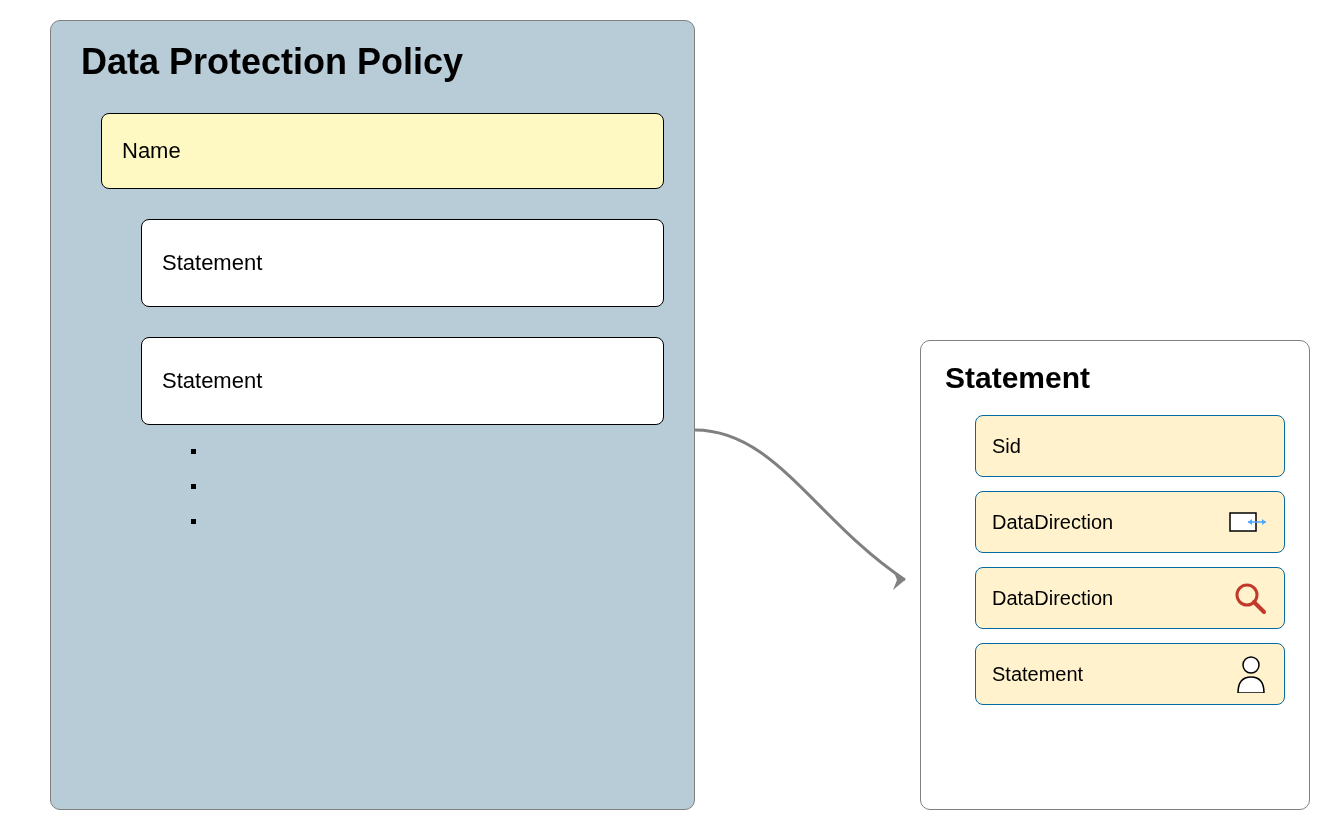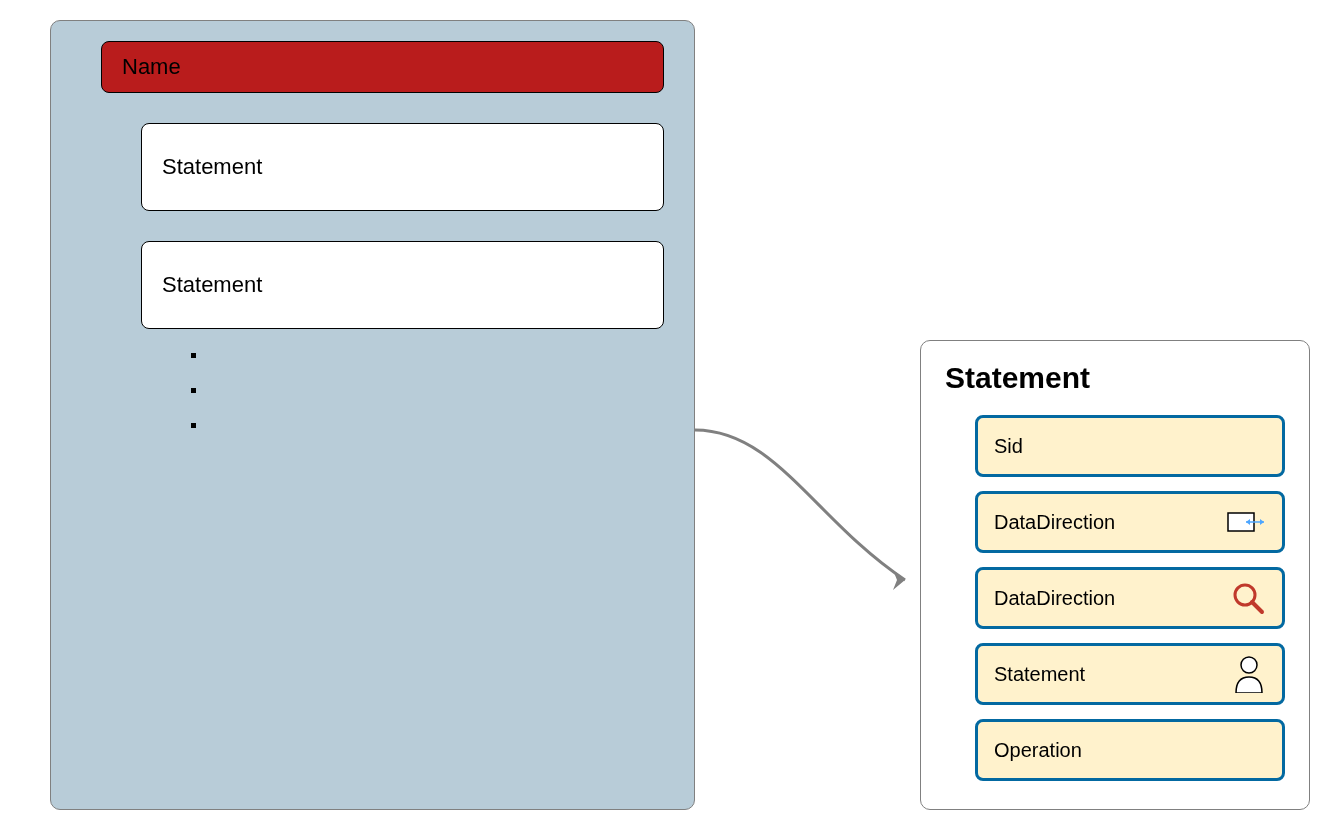--- a/index.html
+++ b/index.html
@@ -25,24 +25,24 @@
       border-radius: 10px;
       padding: 20px 30px;
     }
     .policy-title {
       font-size: 36px;
       font-weight: bold;
       color: #000;
       margin-bottom: 30px;
     }
     .policy-field {
-      background: #b91c1c;
+      background: #fef9c3;
       border: 1px solid #000;
       border-radius: 8px;
-      padding: 12px 20px;
+      padding: 24px 20px;
       margin-bottom: 16px;
       font-size: 22px;
       color: #000;
       margin-left: 20px;
       margin-right: 0;
     }
     .statement-field {
       background: white;
       border: 1px solid #000;
       border-radius: 8px;
@@ -75,21 +75,21 @@
       padding: 20px 24px;
     }
     .statement-title {
       font-size: 30px;
       font-weight: bold;
       color: #000;
       margin-bottom: 20px;
     }
     .statement-item {
       background: #FFF2CC;
-      border: 3px solid #0369a1;
+      border: 1px solid #0369a1;
       border-radius: 8px;
       padding: 14px 16px;
       margin-bottom: 14px;
       font-size: 20px;
       color: #000;
       margin-left: 30px;
       display: flex;
       align-items: center;
       justify-content: space-between;
       height: 62px;
@@ -105,20 +105,21 @@
       top: 420px;
       width: 230px;
       height: 180px;
       pointer-events: none;
     }
   </style>
 </head>
 <body>
 
 <div class="policy-container">
+  <div class="policy-title">Data Protection Policy</div>
 
   <div class="policy-field">Name</div>
 
   <div class="statement-field">Statement</div>
   <div class="statement-field">Statement</div>
 
   <div class="ellipsis-dots">
     <div class="dot"></div>
     <div class="dot"></div>
     <div class="dot"></div>
@@ -162,16 +163,13 @@
   <div class="statement-item">
     <span>Statement</span>
     <span class="item-icon">
       <svg width="34" height="38" viewBox="0 0 34 38">
         <circle cx="17" cy="10" r="8" fill="white" stroke="#000" stroke-width="1.5"></circle>
         <path d="M 4 38 C 4 26, 10 22, 17 22 C 24 22, 30 26, 30 38 Z" fill="white" stroke="#000" stroke-width="1.5"></path>
       </svg>
     </span>
   </div>
 
-  <div class="statement-item">
-    <span>Operation</span>
-  </div>
 </div>
 
 </body></html>

